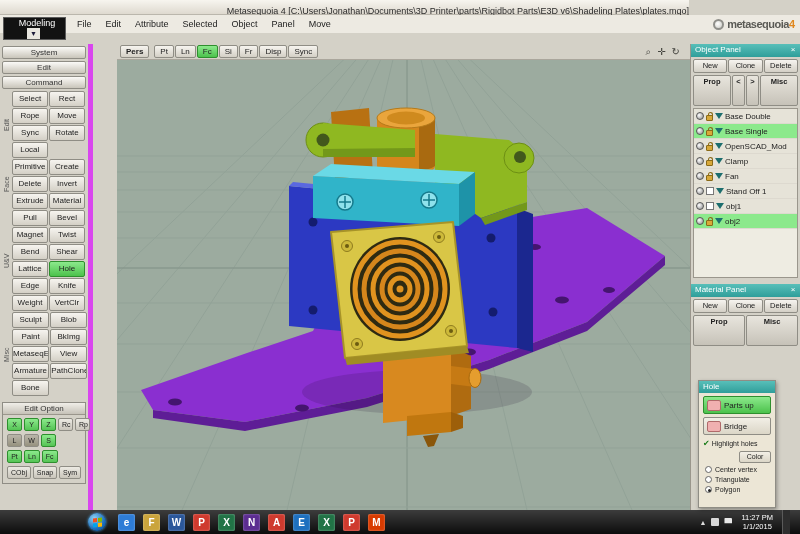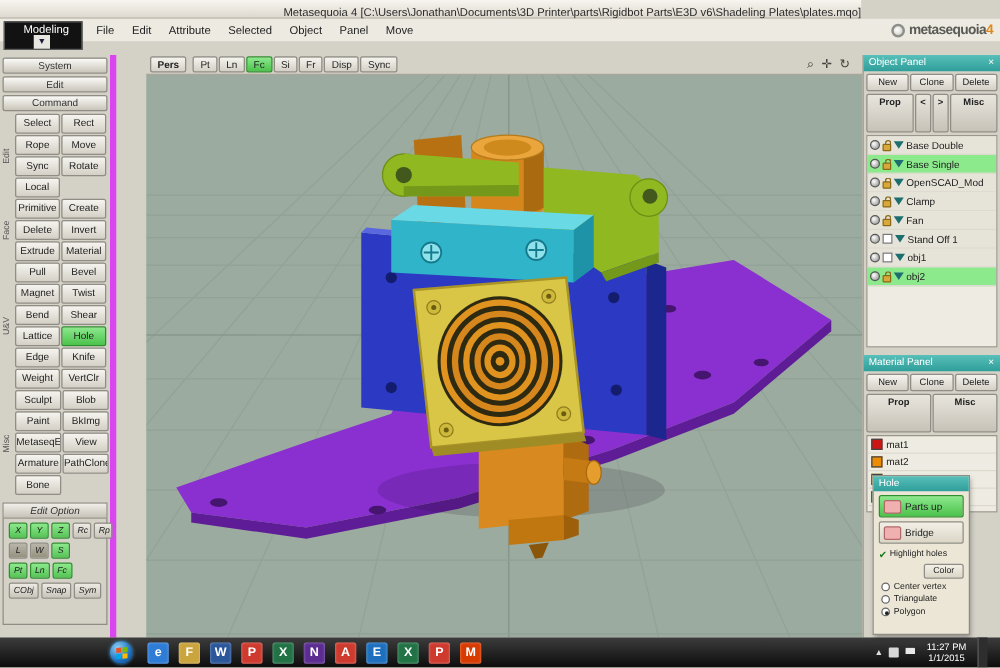--- a/index.html
+++ b/index.html
@@ -29,21 +29,21 @@
   .left-panel{position:absolute;left:0;top:44px;width:93px;height:466px;background:#d4d1c7;border-right:5px solid #d946ef;}
   .section-header{margin:2px 2px 0;height:13px;background:linear-gradient(#fbfaf7,#c9c5ba);border:1px solid #8f8d85;border-radius:2px;font-size:8px;text-align:center;line-height:11px;color:#333;}
   .command-grid{margin-top:2px;}
   .cmd-group{display:flex;}
   .cmd-side-label{width:12px;writing-mode:vertical-rl;transform:rotate(180deg);font-size:7px;color:#555;display:flex;align-items:center;justify-content:center;}
   .cmd-rows{flex:1;padding-right:3px;}
   .cmd-row{display:flex;gap:1px;margin-bottom:1px;}
   .cmd-btn{flex:1;height:16px;background:linear-gradient(#f6f4ef,#d4d0c6);border:1px solid #8f8d85;border-radius:2px;font-size:8px;text-align:center;line-height:14px;color:#222;overflow:hidden;white-space:nowrap;}
   .cmd-btn.single{flex:0 0 calc(50% - 1px);}
   .cmd-btn.active{background:linear-gradient(#8ce98c,#4cc24c);border-color:#2e8f2e;}
-  .edit-option{margin:5px 2px 16px;border:1px solid #8f8d85;background:#d4d1c7;padding-bottom:20px;font-style:italic;}
+  .edit-option{margin:5px 2px 16px;border:1px solid #8f8d85;background:#d4d1c7;padding-bottom:4px;}
   .eo-header{height:12px;background:linear-gradient(#f0eee8,#c6c2b8);font-size:8px;text-align:center;line-height:11px;border-bottom:1px solid #9a968c;color:#333;}
   .eo-row{display:flex;gap:2px;margin:3px 4px 0;}
   .eo-btn{height:13px;background:linear-gradient(#eceae3,#c9c5bb);border:1px solid #8f8d85;border-radius:2px;font-size:7px;text-align:center;line-height:11px;color:#222;padding:0 3px;min-width:15px;}
   .eo-btn.green{background:linear-gradient(#8ce98c,#55c455);border-color:#2e8f2e;}
   .eo-btn.dark{background:linear-gradient(#b9b5aa,#96927f);}
 
   
   .vp-toolbar{position:absolute;left:117px;top:44px;width:573px;height:16px;background:#d4d1c7;display:flex;align-items:center;gap:1px;padding-left:3px;border-bottom:1px solid #aaa69c;}
   .vp-btn{height:13px;padding:0 5px;background:linear-gradient(#f6f4ef,#d4d0c6);border:1px solid #8f8d85;border-radius:2px;font-size:8px;line-height:11px;color:#222;}
   .vp-btn.active{background:linear-gradient(#8ce98c,#4cc24c);border-color:#2e8f2e;}
@@ -478,38 +478,20 @@
     </div>
     <div class="panel-actions">
         <div class="pa-btn">New</div>
         <div class="pa-btn">Clone</div>
         <div class="pa-btn">Delete</div>
       </div>
     <div class="panel-tabs">
         <div class="tab">Prop</div>
         <div class="tab">Misc</div>
       </div>
-    <div class="mat-list">
-        <div class="mat-row">
-          <span class="swatch" style="background: rgb(204, 22, 19);"></span>
-          <span class="mat-name">mat1</span>
-        </div>
-        <div class="mat-row">
-          <span class="swatch" style="background: rgb(238, 140, 0);"></span>
-          <span class="mat-name">mat2</span>
-        </div>
-        <div class="mat-row">
-          <span class="swatch" style="background: rgb(232, 216, 0);"></span>
-          <span class="mat-name">mat3</span>
-        </div>
-        <div class="mat-row">
-          <span class="swatch" style="background: rgb(46, 204, 46);"></span>
-          <span class="mat-name">mat4</span>
-        </div>
-      </div>
   </div>
 
   <div class="hole-dialog">
     <div class="hole-title">Hole</div>
     <div class="hole-btn active">
       <span class="hole-icon"></span>
       <span>Parts up</span>
     </div>
     <div class="hole-btn">
       <span class="hole-icon"></span>

